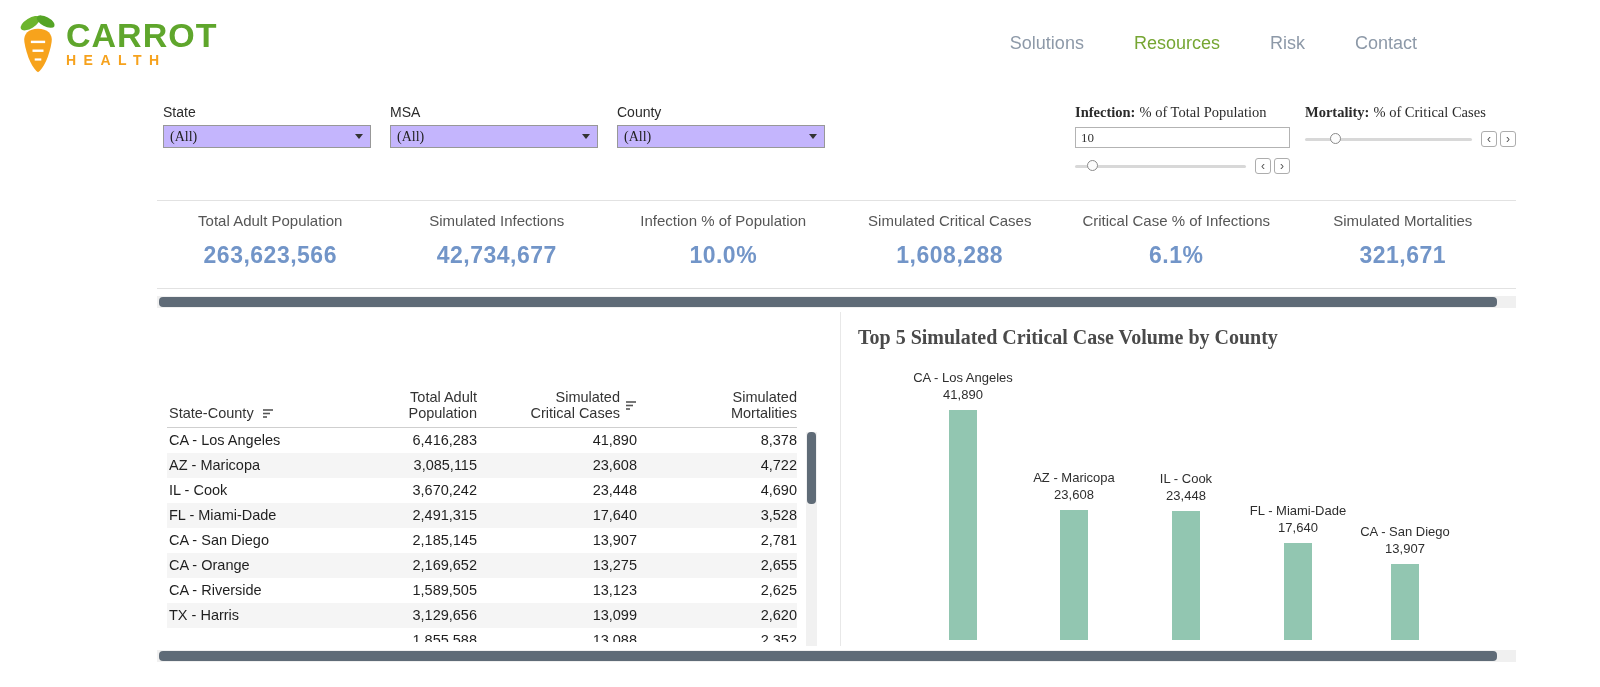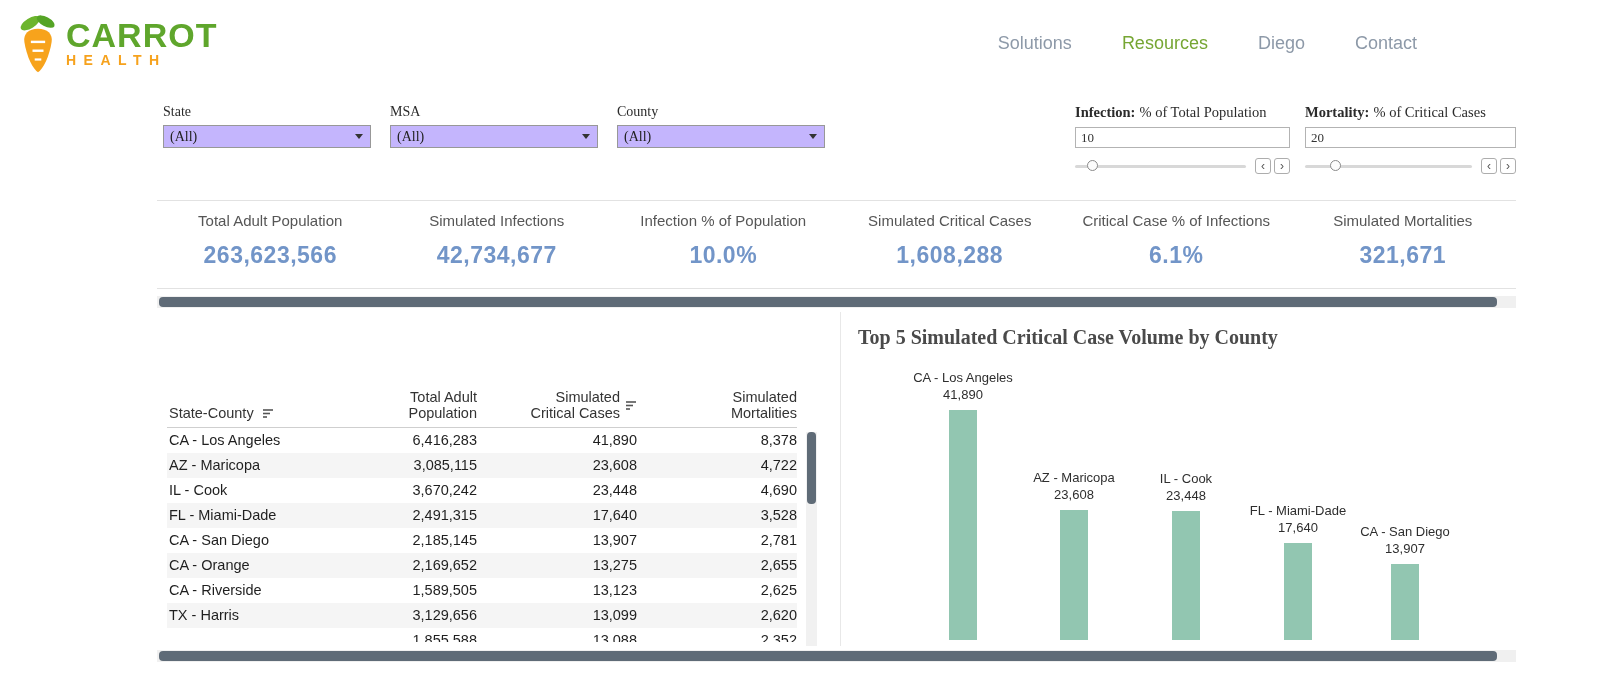--- a/index.html
+++ b/index.html
@@ -12,21 +12,21 @@
   .logo { position:absolute; left:16px; top:12px; display:flex; align-items:center; cursor:pointer; }
   .logo-text { margin-left:6px; }
   .logo-line1 { font-size:34px; font-weight:bold; color:#5fa62c; letter-spacing:1px; line-height:34px; }
   .logo-line2 { font-size:14px; font-weight:bold; color:#f6a21d; letter-spacing:7.5px; margin-top:0px; }
   .nav { position:absolute; right:39px; top:33px; display:flex; gap:50px; }
   .nav-link { font-size:18px; color:#8d99a8; cursor:pointer; white-space:nowrap; }
   .nav-link.active { color:#76a633; }
 
   
   .dd-group { position:absolute; top:104px; }
-  .dd-label { font-family:Liberation Serif, serif; font-size:14px; color:#2b2b2b; margin-bottom:5px; }
+  .dd-label { font-family:Liberation Sans, sans-serif; font-size:14px; color:#2b2b2b; margin-bottom:5px; }
   .dd-box { width:208px; height:23px; border:1px solid #989898; background:#c4b5fd; position:relative;
             font-family:"Liberation Serif", serif; font-size:14px; line-height:21px; padding-left:6px; cursor:pointer; }
   .dd-arrow { position:absolute; right:7px; top:8px; width:0; height:0;
               border-left:4px solid transparent; border-right:4px solid transparent; border-top:5px solid #333; }
 
   .param-group { position:absolute; top:104px; }
   .param-label { font-family:Liberation Serif, serif; font-size:14.5px; color:#2b2b2b; margin-bottom:6px; white-space:nowrap; }
   .param-label .plr { margin-left:4px; }
   .param-input { width:100%; height:21px; border:1px solid #b3b3b3; background:#fff;
                  font-family:"Liberation Serif", serif; font-size:13px; line-height:19px; padding-left:5px; color:#333; }
@@ -96,21 +96,21 @@
         <line x1="17" y1="43" x2="23" y2="43" stroke="#ffffff" stroke-width="2"></line>
       </svg>
       <div class="logo-text">
         <div class="logo-line1">CARROT</div>
         <div class="logo-line2">HEALTH</div>
       </div>
     </div>
     <nav class="nav">
         <div class="nav-link">Solutions</div>
         <div class="nav-link active">Resources</div>
-        <div class="nav-link">Diego</div>
+        <div class="nav-link">Risk</div>
         <div class="nav-link">Contact</div>
       </nav>
   </header>
 
   <div class="dd-group" style="left:163px">
     <div class="dd-label">State</div>
     <div class="dd-box">
       <span>(All)</span>
       <span class="dd-arrow"></span>
     </div>
@@ -142,21 +142,20 @@
       <div class="slider-arrows">
         <div class="slider-arrow">‹</div>
         <div class="slider-arrow">›</div>
       </div>
     </div>
   </div>
   <div class="param-group" style="left:1305px;width:211px">
     <div class="param-label">
       <b>Mortality:</b><span class="plr">% of Critical Cases</span>
     </div>
-    <div class="param-input">20</div>
     <div class="slider-row">
       <div class="slider-track">
         <div class="slider-knob" style="left: 15%;"></div>
       </div>
       <div class="slider-arrows">
         <div class="slider-arrow">‹</div>
         <div class="slider-arrow">›</div>
       </div>
     </div>
   </div>

